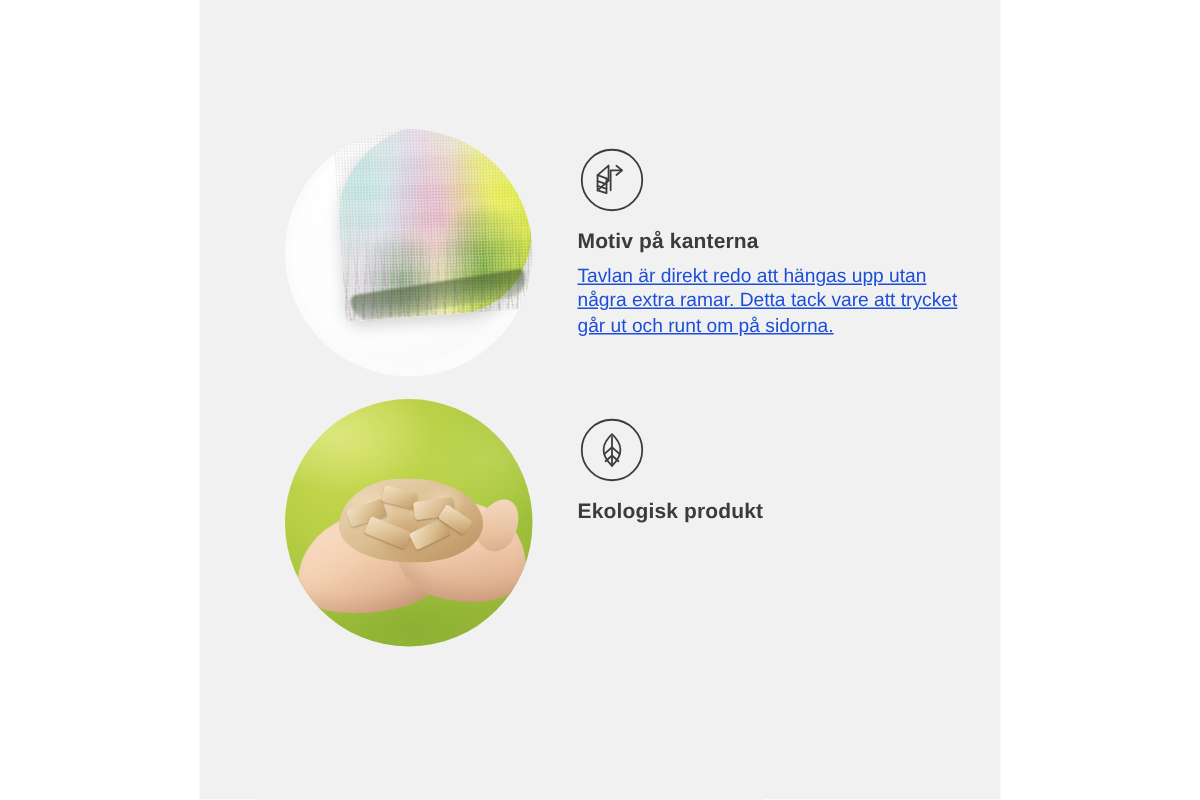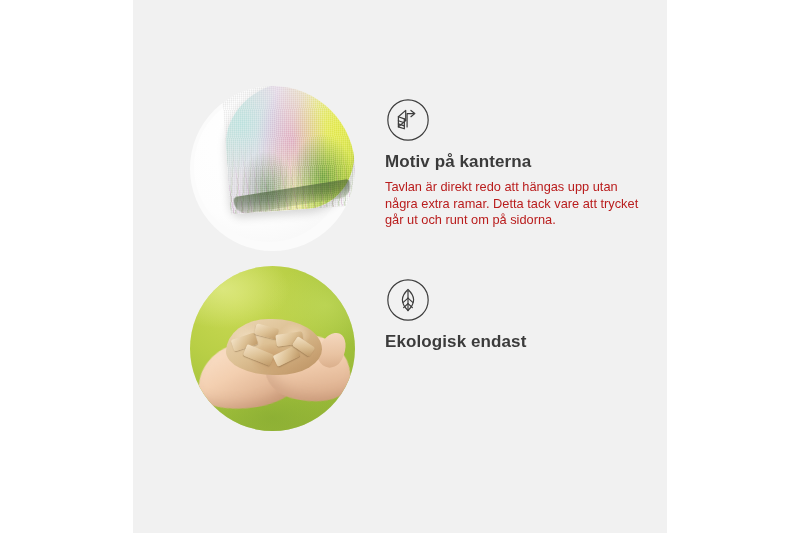--- a/index.html
+++ b/index.html
@@ -199,31 +199,32 @@
     width: 268px;
   }
   .feature-icon {
     display: block;
     width: 44px;
     height: 44px;
     margin: 0 0 10px 1px;
   }
   .feature-title {
     margin: 0 0 7px 0;
-    font-size: 17px;
+    font-size: 14px;
     font-weight: 600;
     color: #3b3b3b;
     letter-spacing: 0.1px;
     line-height: 1.2;
   }
   .feature-desc {
     margin: 0;
     font-size: 12.8px;
     line-height: 16.4px;
-    color: #b91c1c;
+    color: #1d4ed8;
+    text-decoration: underline;
   }
 </style>
 </head>
 <body>
 
 <div id="stage">
 
   <div id="panel">
 
     <div class="feature-row" id="feature-row-0">
@@ -277,18 +278,18 @@
           <circle cx="24" cy="24" r="22" fill="none" stroke="#3c3c3c" stroke-width="1.3"></circle>
           <g fill="none" stroke="#3c3c3c" stroke-width="1.3" stroke-linecap="round" stroke-linejoin="round">
             <path d="M24 12.5 C31.5 19.5 32.8 27.0 24 35.5 C15.2 27.0 16.5 19.5 24 12.5 Z"></path>
             <path d="M24 14.5 L24 35.5"></path>
             <path d="M24 22.0 L18.8 26.6"></path>
             <path d="M24 22.0 L29.2 26.6"></path>
             <path d="M24 28.0 L19.3 32.2"></path>
             <path d="M24 28.0 L28.7 32.2"></path>
           </g>
         </svg>
-        <h3 class="feature-title">Ekologisk endast</h3>
+        <h3 class="feature-title">Ekologisk produkt</h3>
       </div>
     </div>
 
   </div>
 </div>
 
 </body></html>

